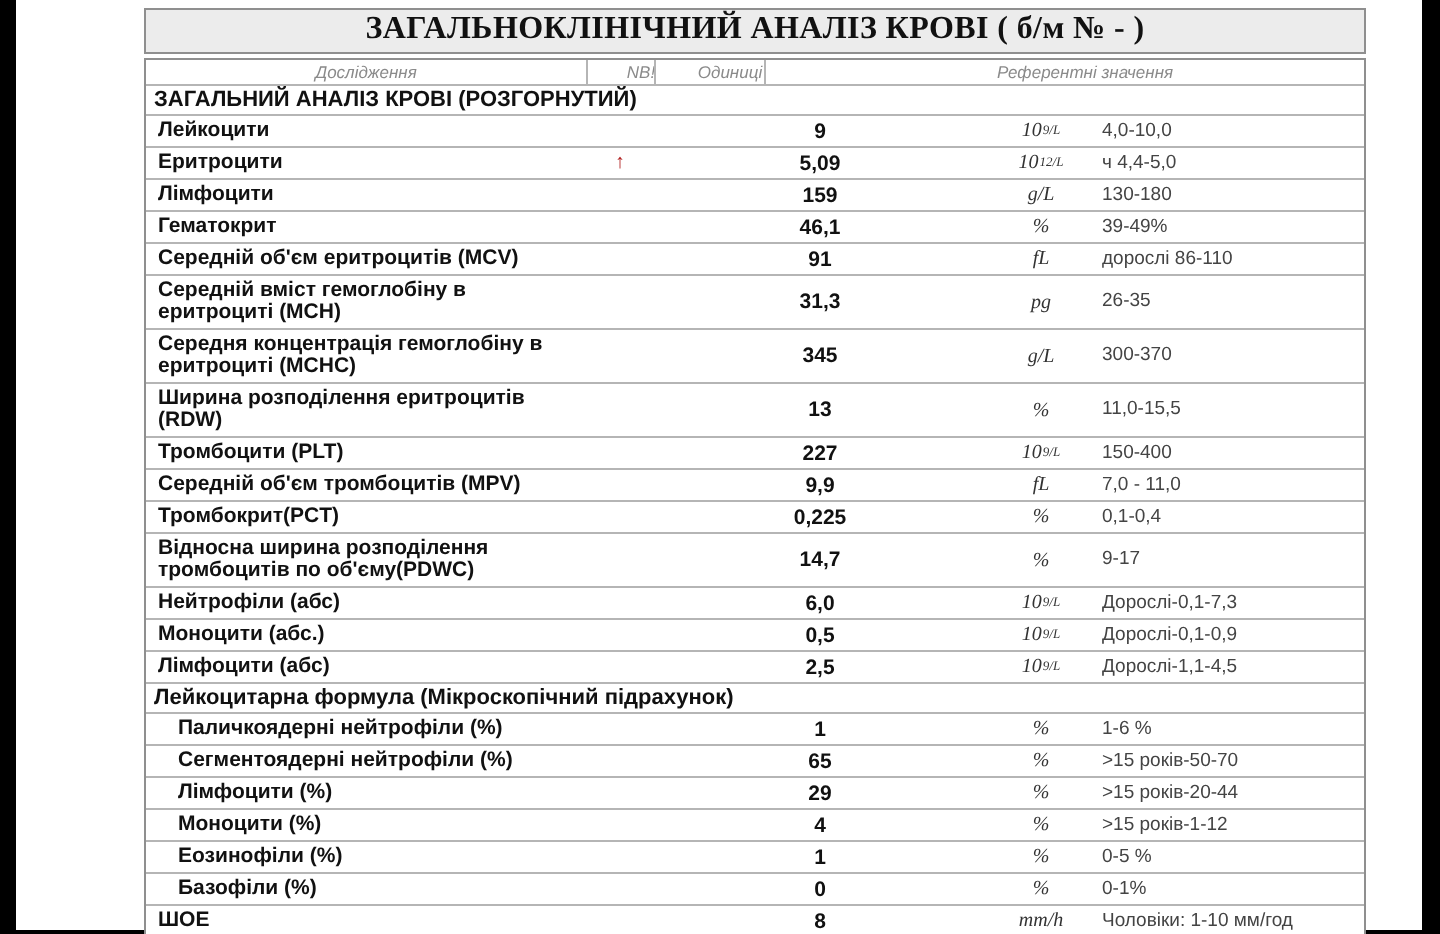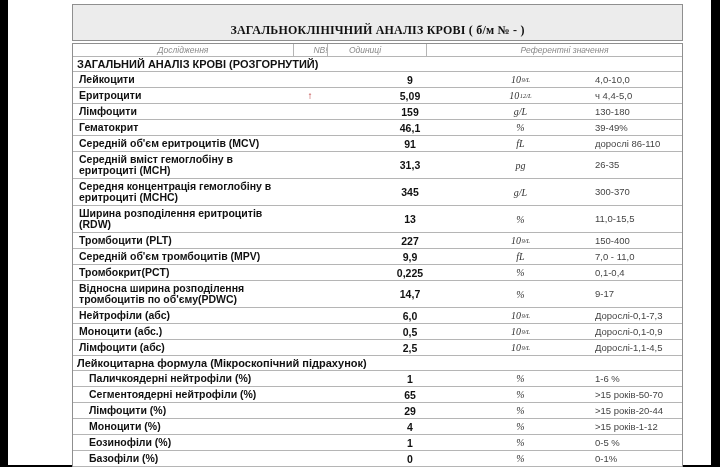--- a/index.html
+++ b/index.html
@@ -9,36 +9,36 @@
   }
   .edge{position:absolute;background:#000;}
   #edge-left{left:0;top:0;width:8px;height:467px;}
   #edge-right{right:0;top:0;width:9px;height:467px;}
   #edge-bottom{left:0;bottom:0;width:720px;height:2px;}
 
   #doc{position:absolute;left:72px;top:4px;width:611px;}
 
   #title-bar{
     border:1px solid #8f8f8f;background:#ececec;
-    font-family:"Liberation Serif",serif;font-weight:bold;font-size:12px;
-    text-align:center;padding:18px 0 2px 0;color:#111;margin-bottom:2px;
+    font-family:"Liberation Serif",serif;font-weight:bold;font-size:16px;
+    text-align:center;padding:1px 0 2px 0;color:#111;margin-bottom:2px;
     letter-spacing:.2px;
   }
 
   #table{border:1px solid #8f8f8f;background:#fff;}
 
   .trow{display:flex;border-bottom:1px solid #b5b5b5;box-sizing:border-box;}
   .trow:last-child{border-bottom:none;}
 
   
   .c1{width:220px;}
   .c2{width:34px;}
   .c3{width:166px;}
   .c4{width:55px;}
-  .c5{flex:1;margin-left:44px;}
+  .c5{flex:1;}
   .cell{box-sizing:border-box;display:flex;align-items:center;}
 
   
   .trow.head{min-height:11px;}
   .trow.head .cell{
     justify-content:center;
     font-family:Liberation Sans, sans-serif;font-style:italic;
     font-size:8.5px;color:#8a8a8a;padding:1px 0;
   }
   .trow.head .cell + .cell{border-left:1px solid #b5b5b5;padding-left:20px;}

